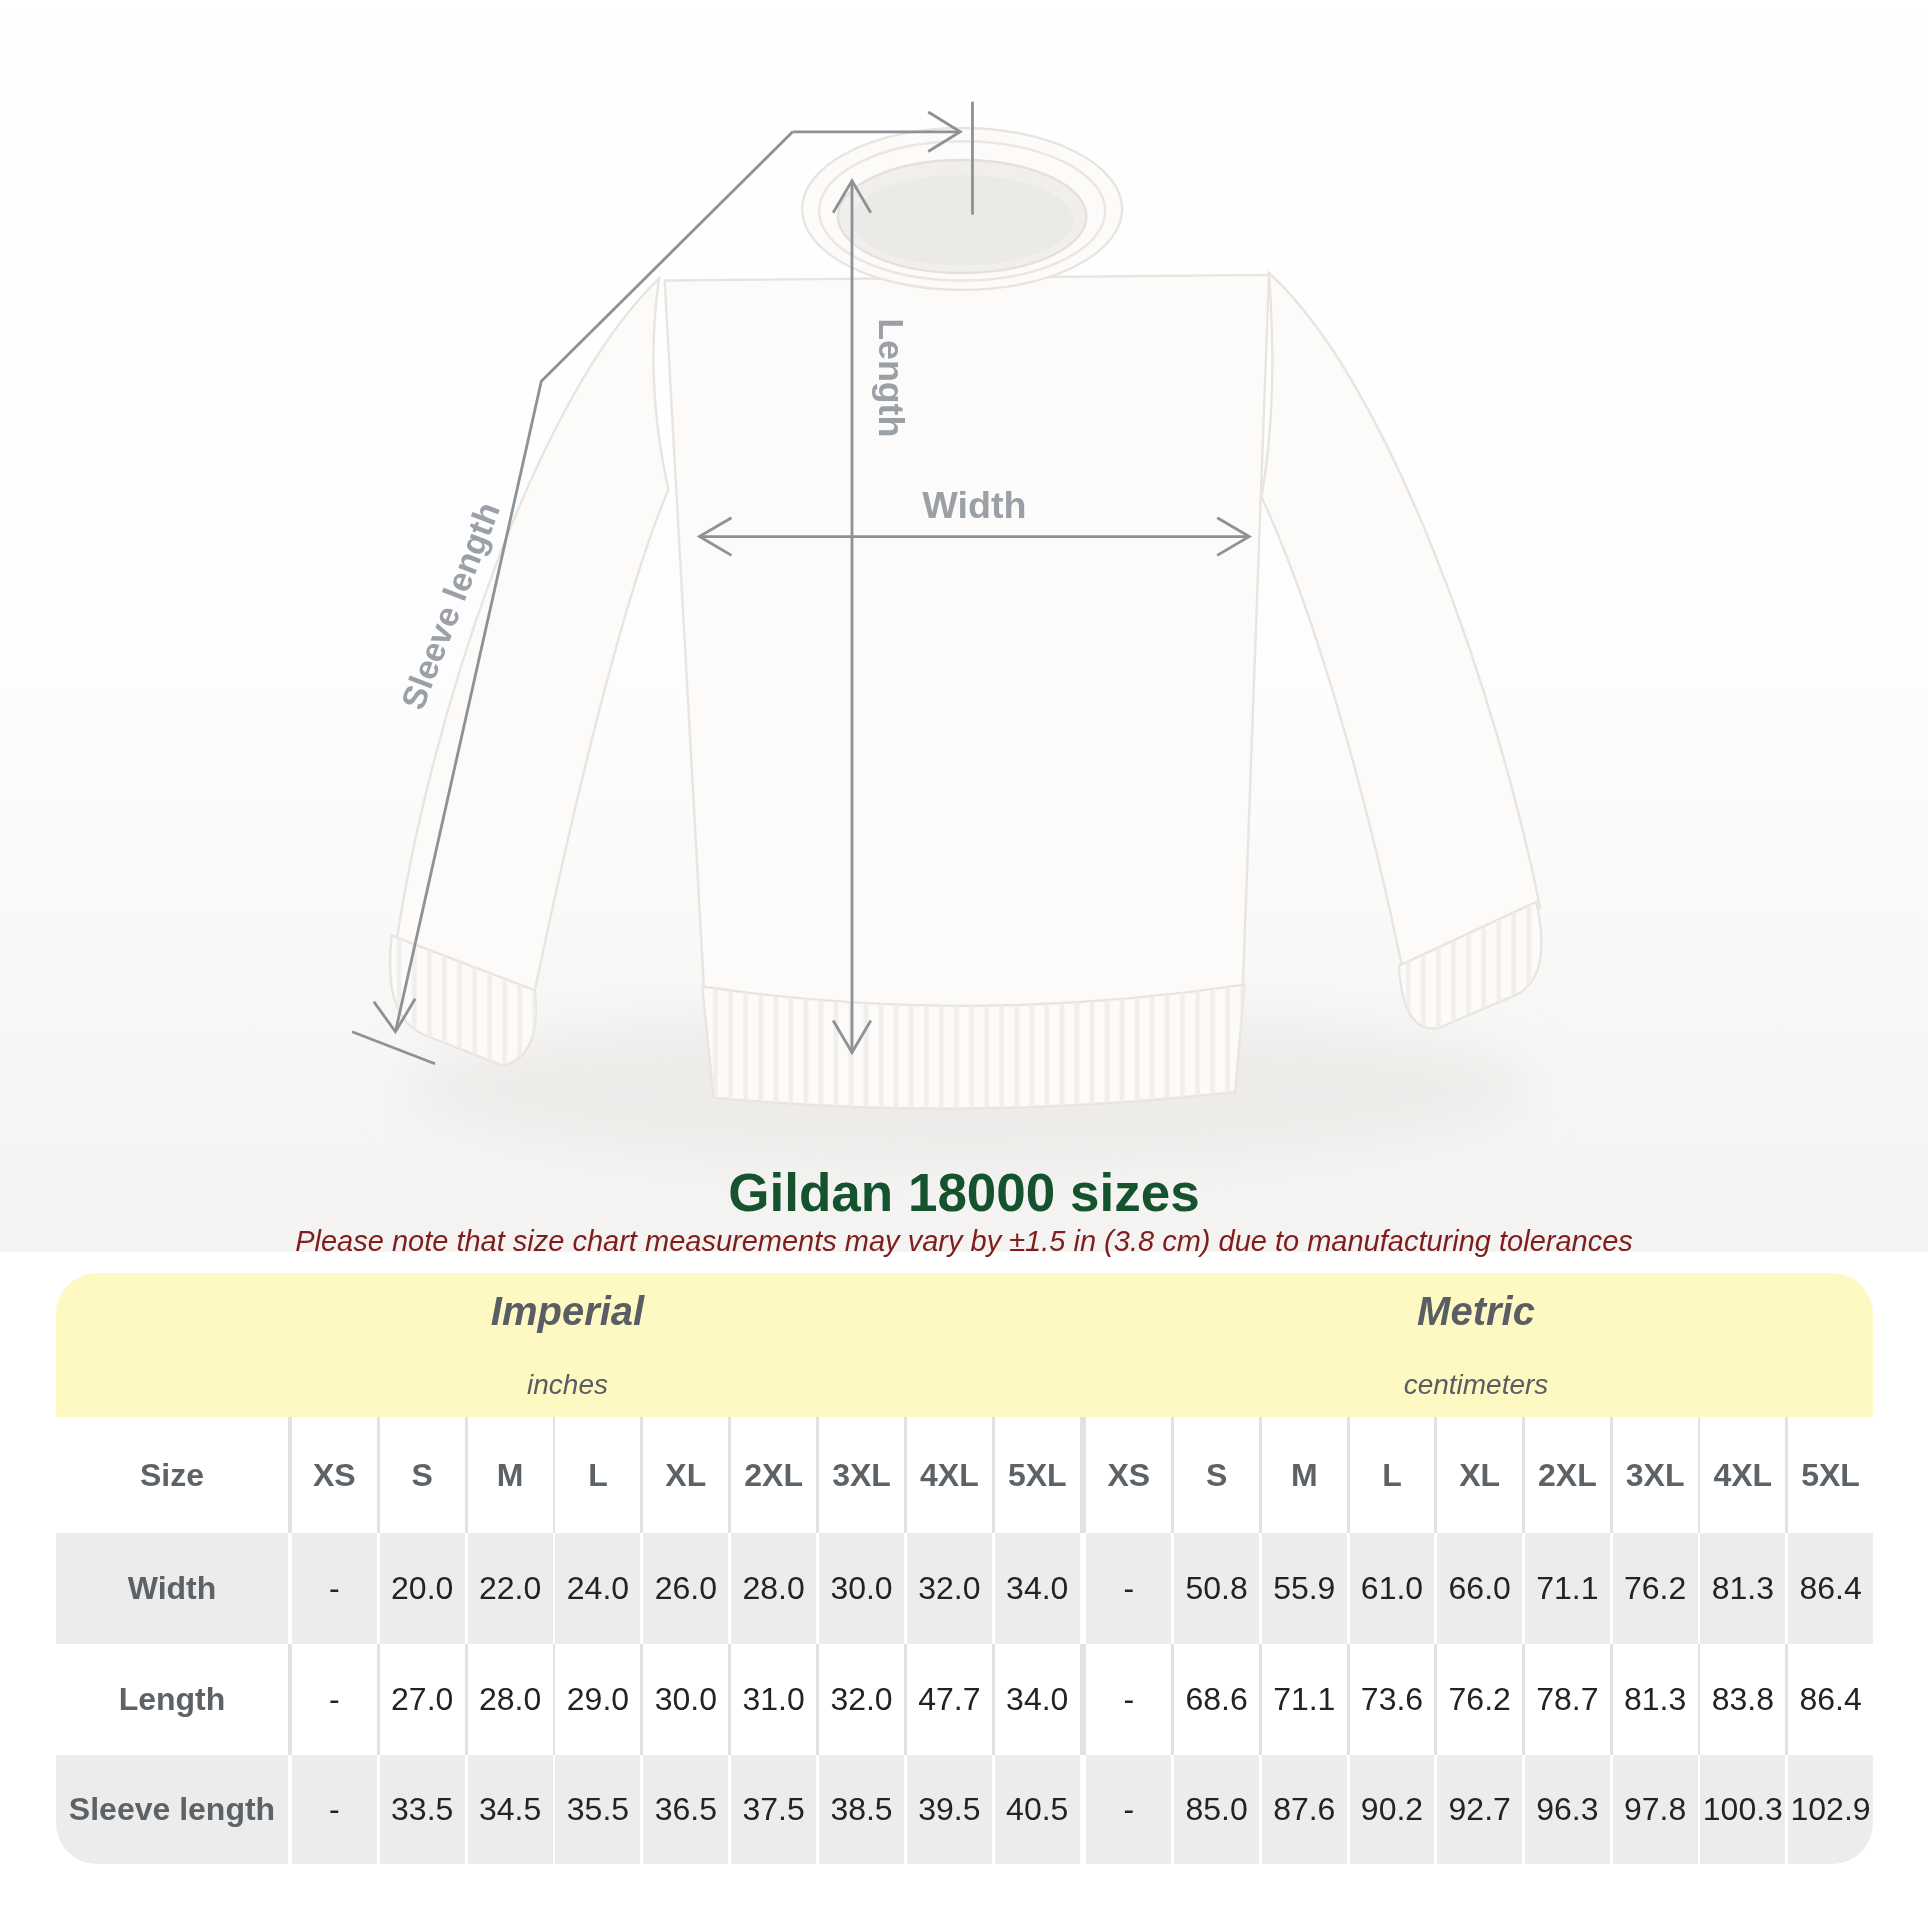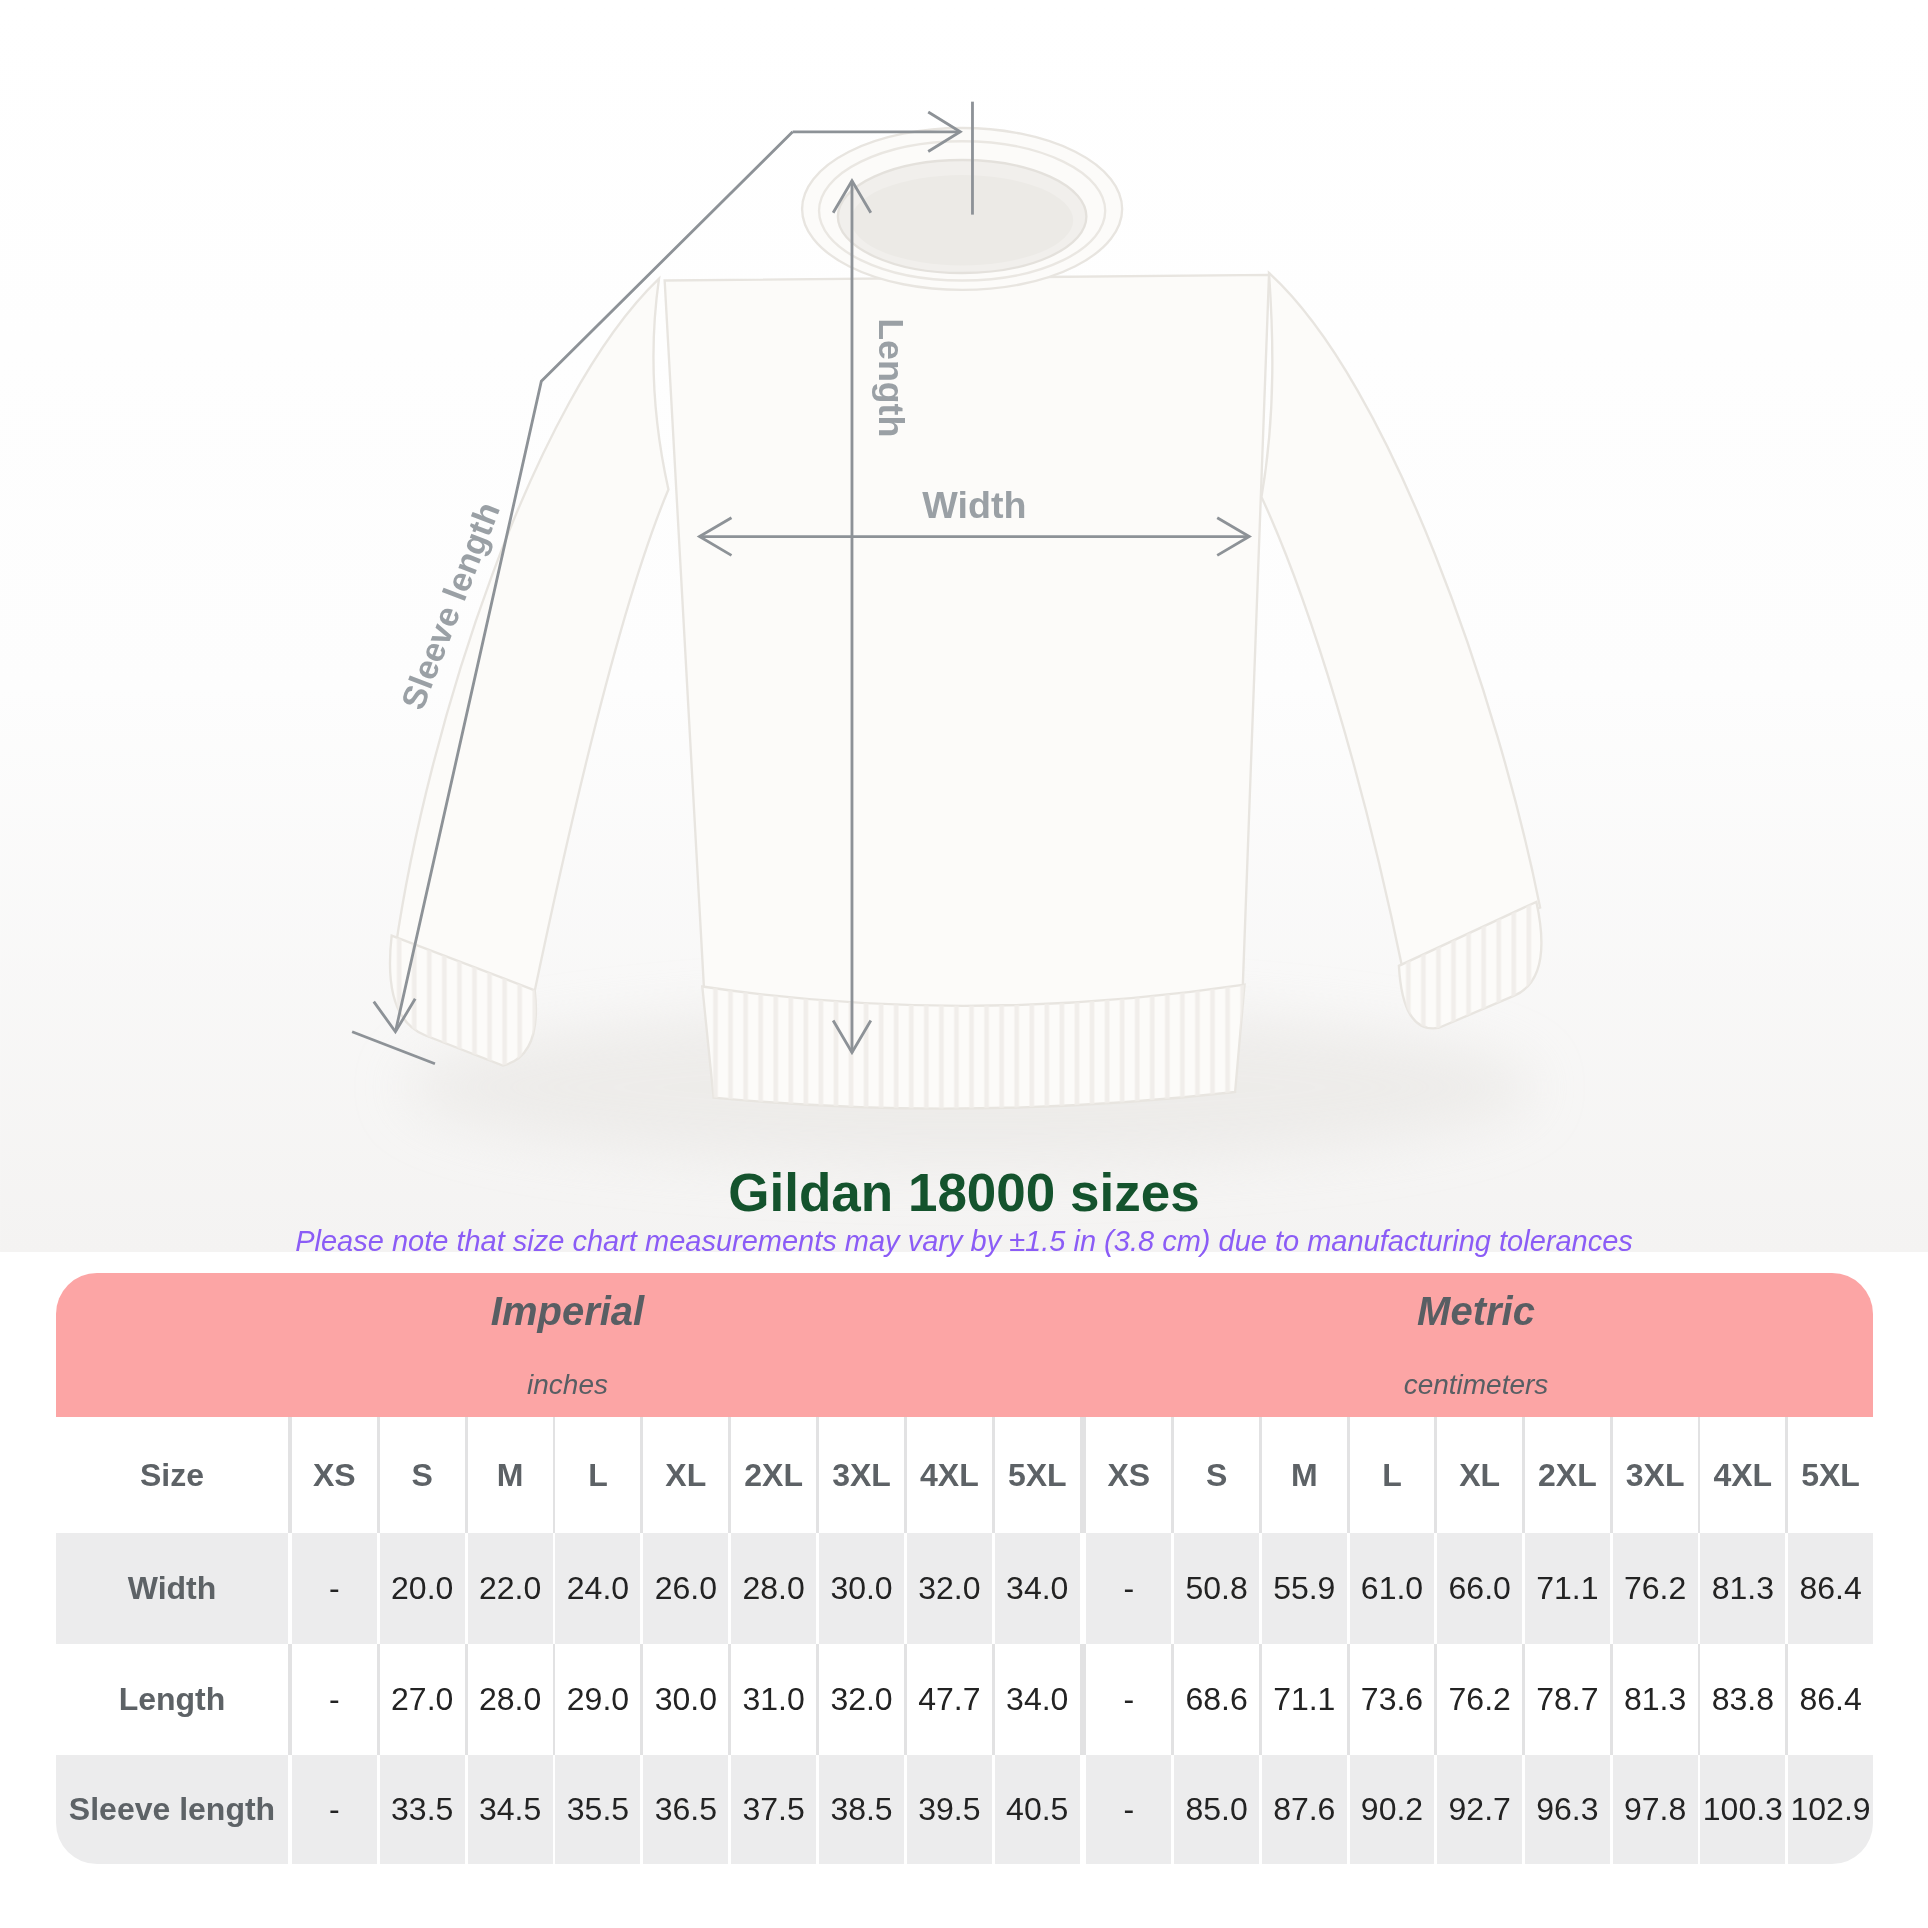--- a/index.html
+++ b/index.html
@@ -6,26 +6,26 @@
   .page{position:relative;width:1928px;height:1928px;background:#ffffff;overflow:hidden;
         font-family:"Liberation Sans",sans-serif;}
 
   
   .photo{position:absolute;top:0;left:0;width:1928px;height:1252px;display:block;}
 
   
   .title{position:absolute;top:1162px;left:0;width:1928px;text-align:center;
          font-size:53px;font-weight:bold;color:#14532d;letter-spacing:0px;}
   .subtitle{position:absolute;top:1225px;left:0;width:1928px;text-align:center;
-            font-size:29px;font-style:italic;color:#8b5cf6;}
+            font-size:29px;font-style:italic;color:#7f1d1d;}
 
   
   .sizetable{position:absolute;left:56px;top:1273px;width:1817px;height:591px;
              border-radius:41px;overflow:hidden;}
-  .band{display:flex;height:144px;background:#fca5a5;}
+  .band{display:flex;height:144px;background:#fef9c3;}
   .band-half{display:flex;flex-direction:column;align-items:center;justify-content:center;gap:9.4px;}
   .band-left{width:56.3%;}
   .band-right{flex:1;}
   .band-label{font-size:40px;font-weight:bold;font-style:italic;color:#585e63;}
   .band-sublabel{font-size:28px;font-style:italic;color:#585e63;margin-top:26px;}
 
   .trow{display:flex;width:100%;}
   .trow-sizes{height:116px;background:#e2e2e3;}
   .trow-data-white{height:111px;background:#e2e2e3;}
   .trow-data-gray{height:111px;background:#ffffff;}

